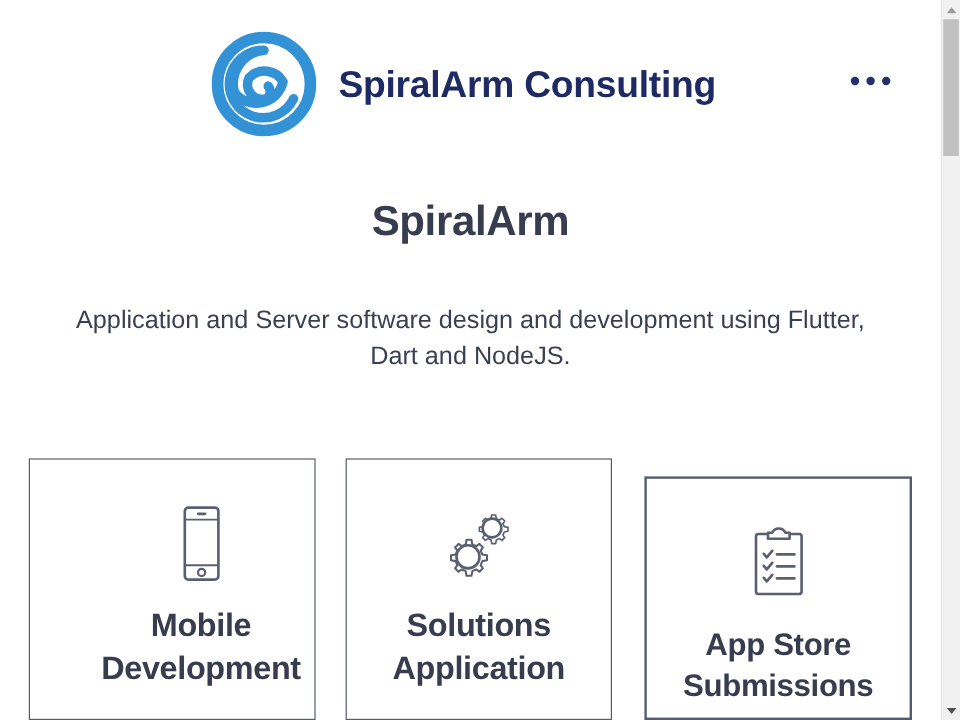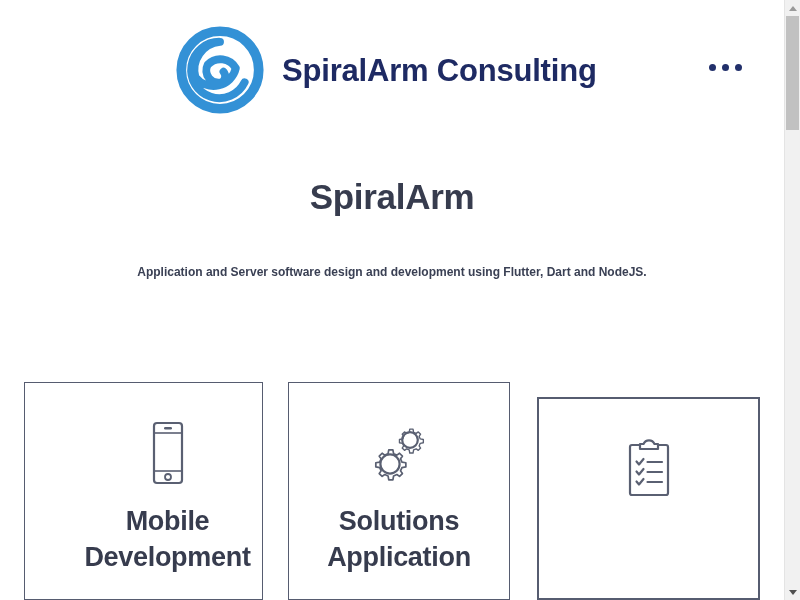--- a/index.html
+++ b/index.html
@@ -79,39 +79,39 @@
     width: 7px;
     height: 7px;
     border-radius: 50%;
     background: #22306b;
   }
 
   
   .hero {
     position: absolute;
     left: 0;
-    top: 176px;
+    top: 164px;
     width: 784px;
     text-align: center;
   }
 
   .hero-title {
     margin: 0;
     font-size: 35px;
     font-weight: 700;
     color: #373c4e;
     letter-spacing: -0.3px;
     line-height: 1.2;
   }
 
   .hero-subtitle {
     margin: 46px auto 0 auto;
     width: 670px;
-    font-size: 12px;
-    font-weight: 700;
+    font-size: 21px;
+    font-weight: 400;
     color: #3a4054;
     line-height: 1.45;
   }
 
   
   .cards {
     position: absolute;
     left: 0;
     top: 382px;
     width: 784px;
@@ -274,20 +274,21 @@
 
           <path d="M15.5 25.5 L18 28.5 L22.5 23" fill="none" stroke="#5a6072" stroke-width="2.2" stroke-linecap="round" stroke-linejoin="round"></path>
           <line x1="26.5" y1="26" x2="41" y2="26" stroke="#5a6072" stroke-width="2.2" stroke-linecap="round"></line>
 
           <path d="M15.5 35.5 L18 38.5 L22.5 33" fill="none" stroke="#5a6072" stroke-width="2.2" stroke-linecap="round" stroke-linejoin="round"></path>
           <line x1="26.5" y1="36" x2="41" y2="36" stroke="#5a6072" stroke-width="2.2" stroke-linecap="round"></line>
 
           <path d="M15.5 45.5 L18 48.5 L22.5 43" fill="none" stroke="#5a6072" stroke-width="2.2" stroke-linecap="round" stroke-linejoin="round"></path>
           <line x1="26.5" y1="46" x2="41" y2="46" stroke="#5a6072" stroke-width="2.2" stroke-linecap="round"></line>
         </svg>
+        <div class="card-title">App Store Submissions</div>
       </div>
 
     </div>
 
   </div>
 
   <div class="scrollbar">
     <div class="sb-btn sb-up">
       <div class="sb-arrow"></div>
     </div>

